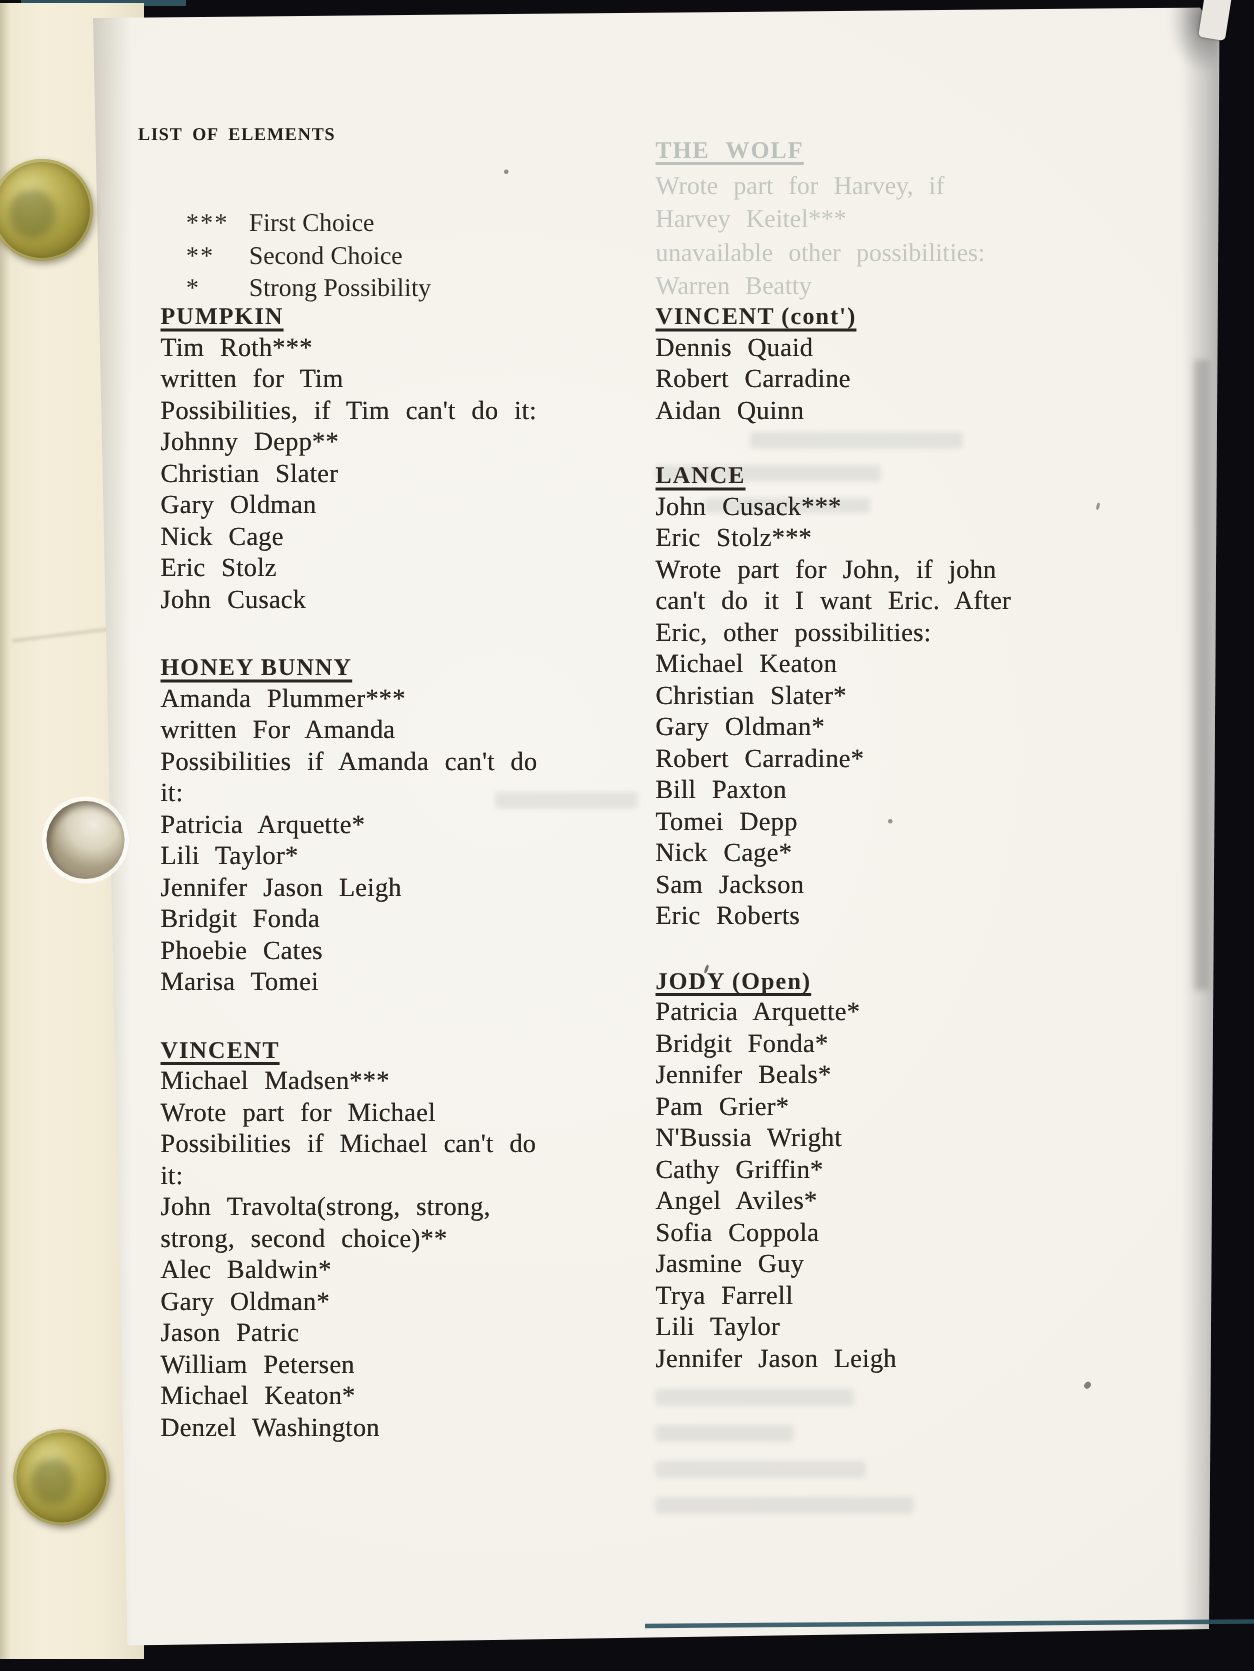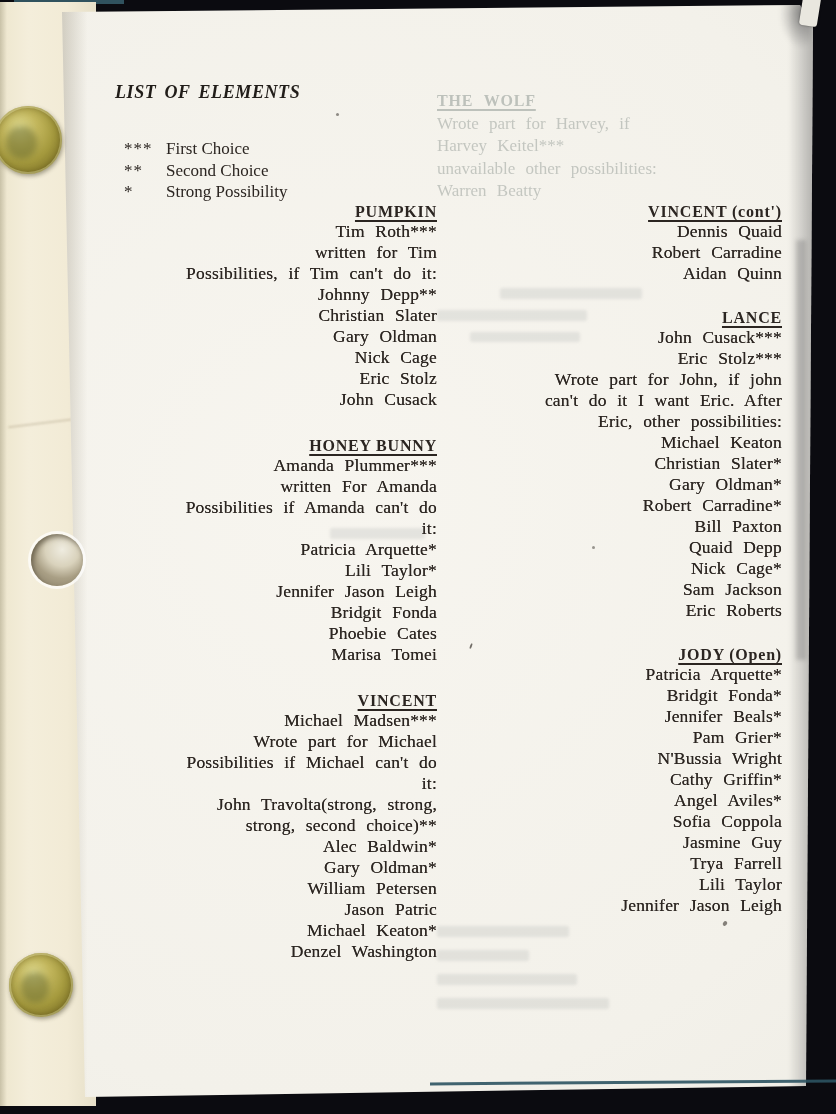--- a/index.html
+++ b/index.html
@@ -36,25 +36,25 @@
         background:radial-gradient(circle at 38% 32%, #ded98e 0%, #c2b65c 28%, #a59a3e 55%, #877c2c 80%, #6d6322 100%);
         box-shadow:inset 0 0 0 2px rgba(250,245,190,.35), inset 0 0 9px rgba(60,50,10,.55), 1px 2px 4px rgba(60,55,30,.45);}
   .brad-top{left:-6px;top:106px;width:68px;height:68px;}
   .brad-bottom{left:9px;top:953px;width:64px;height:64px;}
   .brad-blotch{position:absolute;left:18%;top:30%;width:45%;height:48%;border-radius:50%;
         background:rgba(90,95,40,.45);filter:blur(3px);}
   .hole{position:absolute;left:31px;top:534px;width:52px;height:52px;border-radius:50%;
         background:radial-gradient(circle at 60% 30%, #efece0 0%, #d9d2bc 35%, #a99f85 60%, #877d66 100%);
         box-shadow:inset 2px 3px 5px rgba(70,62,45,.6), 0 0 0 3px rgba(255,255,255,.7);}
   
-  .title{position:absolute;left:115px;top:82px;font-size:18px;font-weight:600;color:#211d19;
-         letter-spacing:.6px;word-spacing:3px;font-style:italic;}
+  .title{position:absolute;left:92px;top:82px;font-size:12px;font-weight:600;color:#211d19;
+         letter-spacing:.6px;word-spacing:3px;}
   .legend{position:absolute;left:124px;top:126px;font-size:17px;line-height:21.5px;color:#2b2521;margin-top:12px;}
   .legend .stars{display:inline-block;width:42px;letter-spacing:1px;}
-  .col{position:absolute;top:203px;color:#2b2521;text-align:right;}
+  .col{position:absolute;top:203px;color:#2b2521;}
   .col-left{left:107px;width:330px;}
   .col-right{left:437px;width:345px;}
   .section{margin-bottom:25px;}
   .col-left .section{margin-bottom:27px;}
   .heading{font-size:16px;font-weight:600;letter-spacing:.8px;text-decoration:underline;
            text-underline-offset:3px;text-decoration-thickness:1.5px;}
   .line{font-size:17.5px;line-height:21px;word-spacing:6px;letter-spacing:.2px;
         text-shadow:0 0 .4px rgba(40,34,28,.8);}
   
   .ghost{position:absolute;left:437px;top:90px;color:rgba(122,132,128,.40);
@@ -132,22 +132,22 @@
         <div class="section">
           <div class="heading">VINCENT</div>
           <div class="line">Michael Madsen***</div>
           <div class="line">Wrote part for Michael</div>
           <div class="line">Possibilities if Michael can't do</div>
           <div class="line">it:</div>
           <div class="line">John Travolta(strong, strong,</div>
           <div class="line">strong, second choice)**</div>
           <div class="line">Alec Baldwin*</div>
           <div class="line">Gary Oldman*</div>
+          <div class="line">Jason Patric</div>
           <div class="line">William Petersen</div>
-          <div class="line">Jason Patric</div>
           <div class="line">Michael Keaton*</div>
           <div class="line">Denzel Washington</div>
         </div>
       </div>
     <div class="col col-right" id="col-right">
         <div class="section">
           <div class="heading">VINCENT (cont')</div>
           <div class="line">Dennis Quaid</div>
           <div class="line">Robert Carradine</div>
           <div class="line">Aidan Quinn</div>
@@ -157,21 +157,21 @@
           <div class="line">John Cusack***</div>
           <div class="line">Eric Stolz***</div>
           <div class="line">Wrote part for John, if john</div>
           <div class="line">can't do it I want Eric. After</div>
           <div class="line">Eric, other possibilities:</div>
           <div class="line">Michael Keaton</div>
           <div class="line">Christian Slater*</div>
           <div class="line">Gary Oldman*</div>
           <div class="line">Robert Carradine*</div>
           <div class="line">Bill Paxton</div>
-          <div class="line">Quaid Depp</div>
+          <div class="line">Tomei Depp</div>
           <div class="line">Nick Cage*</div>
           <div class="line">Sam Jackson</div>
           <div class="line">Eric Roberts</div>
         </div>
         <div class="section">
           <div class="heading">JODY (Open)</div>
           <div class="line">Patricia Arquette*</div>
           <div class="line">Bridgit Fonda*</div>
           <div class="line">Jennifer Beals*</div>
           <div class="line">Pam Grier*</div>

